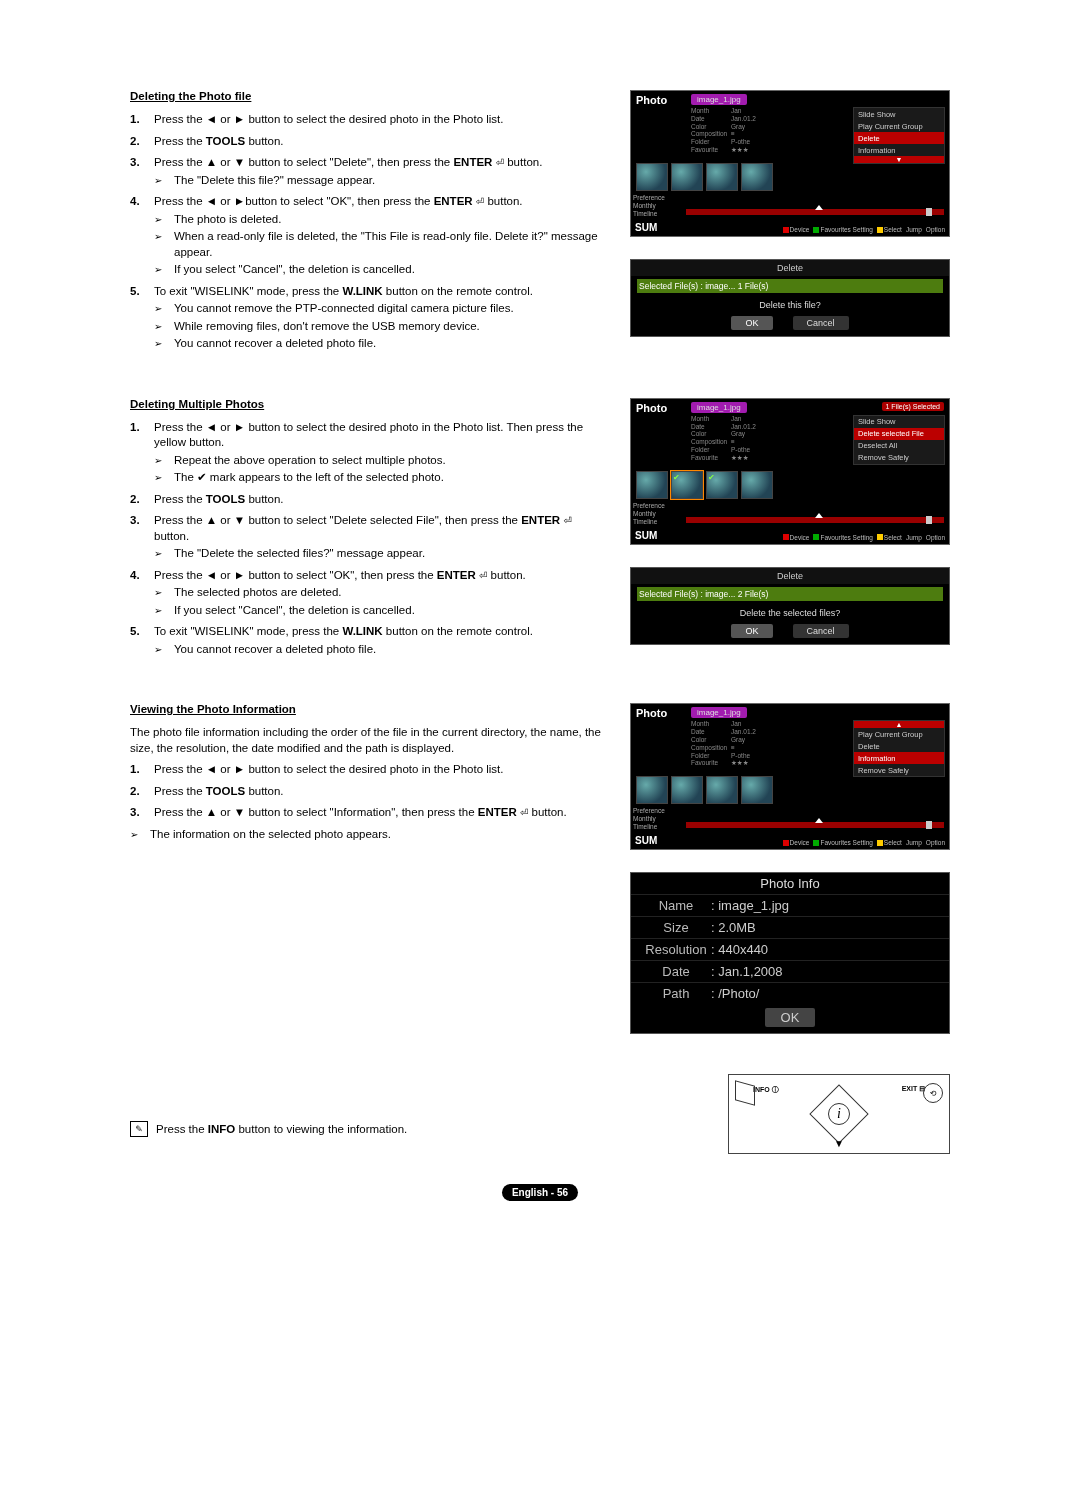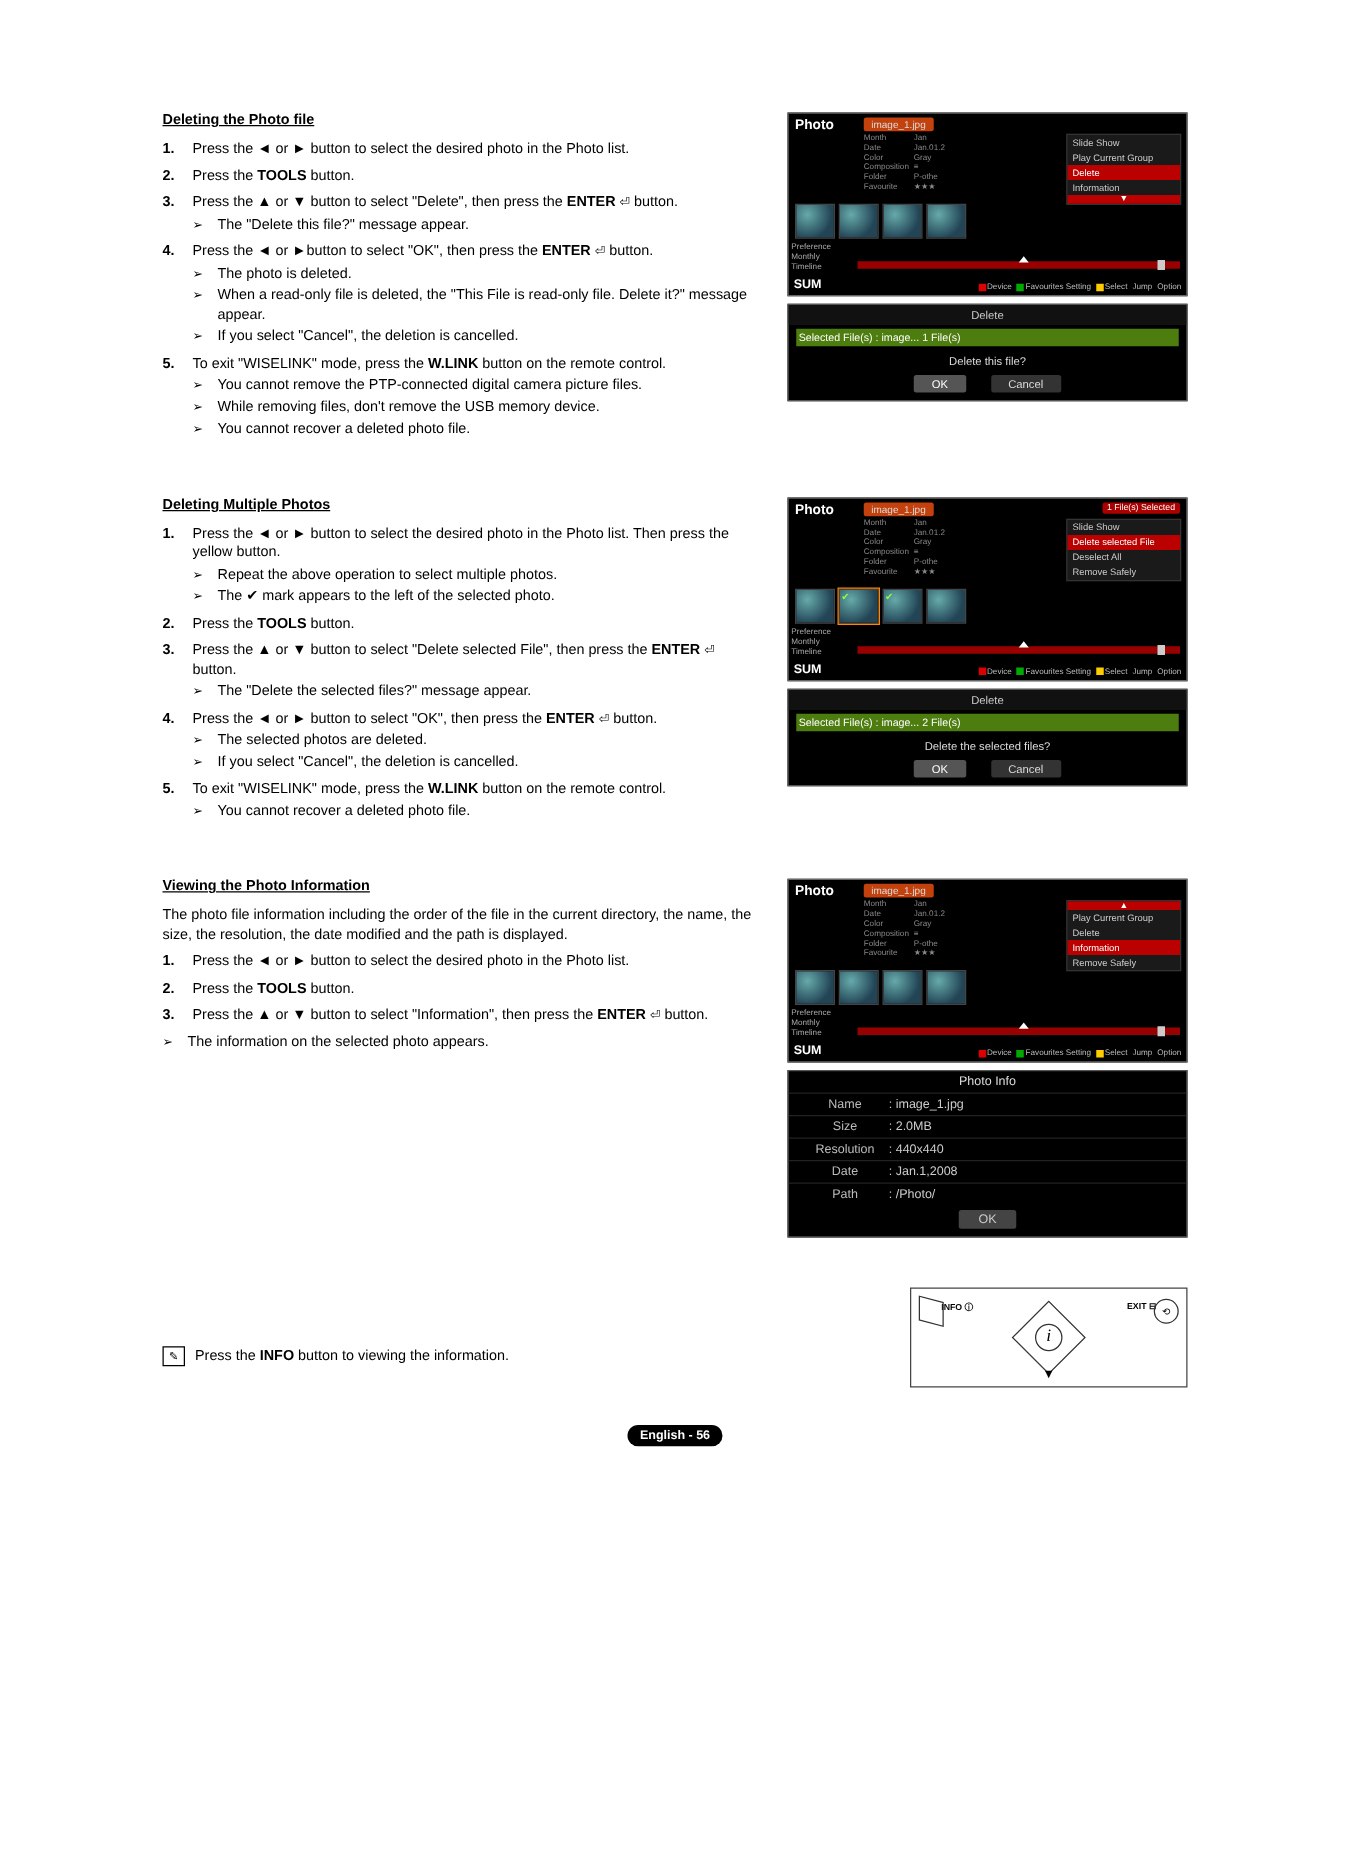--- a/index.html
+++ b/index.html
@@ -22,21 +22,21 @@
     margin-bottom: 40px;
   }
   .col-left {
     width: 480px;
     padding-right: 20px;
   }
   .col-right {
     width: 320px;
     display: flex;
     flex-direction: column;
-    gap: 6px;
+    gap: 22px;
   }
   .section-title {
     font-weight: bold;
     text-decoration: underline;
     margin-bottom: 10px;
   }
   ol.steps {
     list-style: none;
     padding: 0;
     margin: 0;
@@ -95,21 +95,21 @@
     align-items: flex-start;
     padding: 3px 5px 2px 5px;
   }
   .tv-title {
     color: #fff;
     font-weight: bold;
     font-size: 11px;
     width: 55px;
   }
   .tv-filename {
-    background: #c2410c;
+    background: #a21caf;
     color: #ddd;
     padding: 1px 6px;
     font-size: 8px;
     border-radius: 2px;
   }
   .tv-filebadge {
     background: #a00;
     color: #fff;
     padding: 1px 4px;
     font-size: 7px;
@@ -230,21 +230,21 @@
     padding: 2px 14px;
     border-radius: 2px;
     font-size: 9px;
   }
   .dialog .btn.hi { background: #555; color:#fff; }
   
   .info-panel {
     background: #000;
     border: 1px solid #555;
     color: #ccc;
-    font-size: 10px;
+    font-size: 13px;
     padding-bottom: 6px;
   }
   .info-panel .ip-title { text-align:center; padding:3px; color:#ddd; }
   .info-panel .ip-row {
     display:flex; padding: 3px 10px; border-top: 1px solid #222;
   }
   .info-panel .ip-row span:first-child { width:70px; color:#bbb;text-align:center; }
   .info-panel .ip-ok {
     text-align:center; margin-top:4px;
   }

